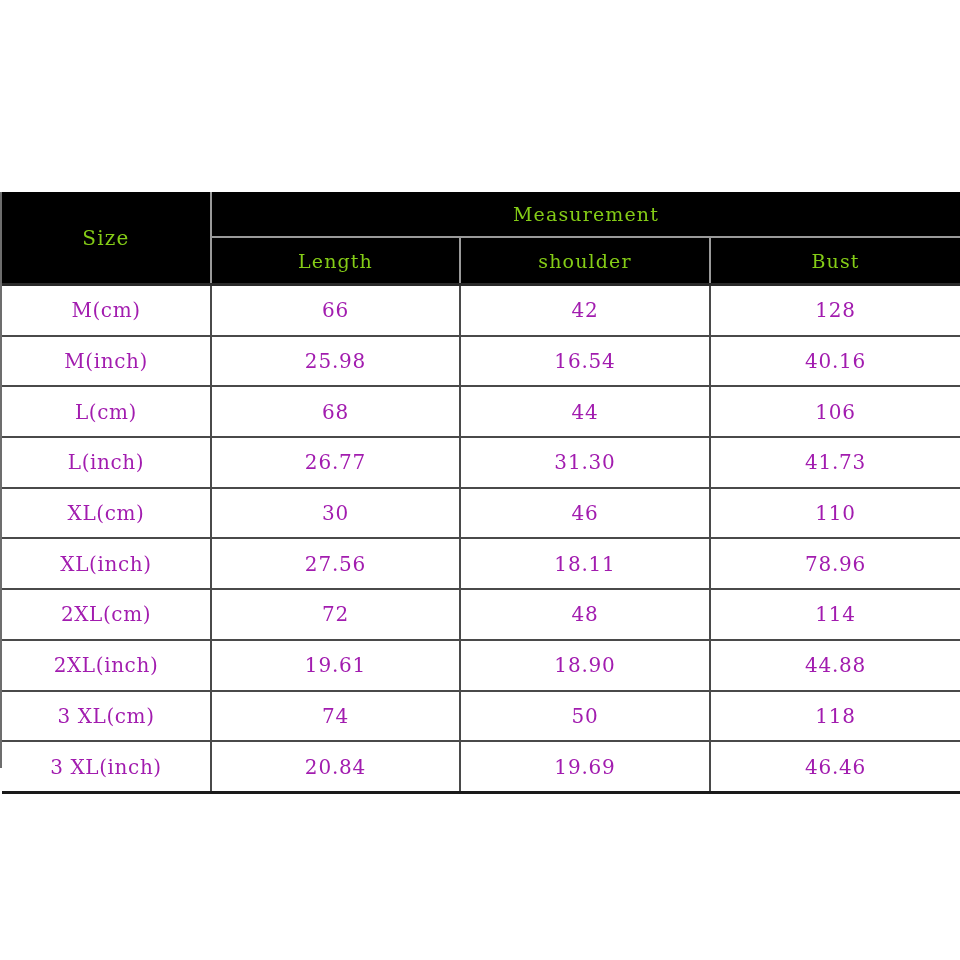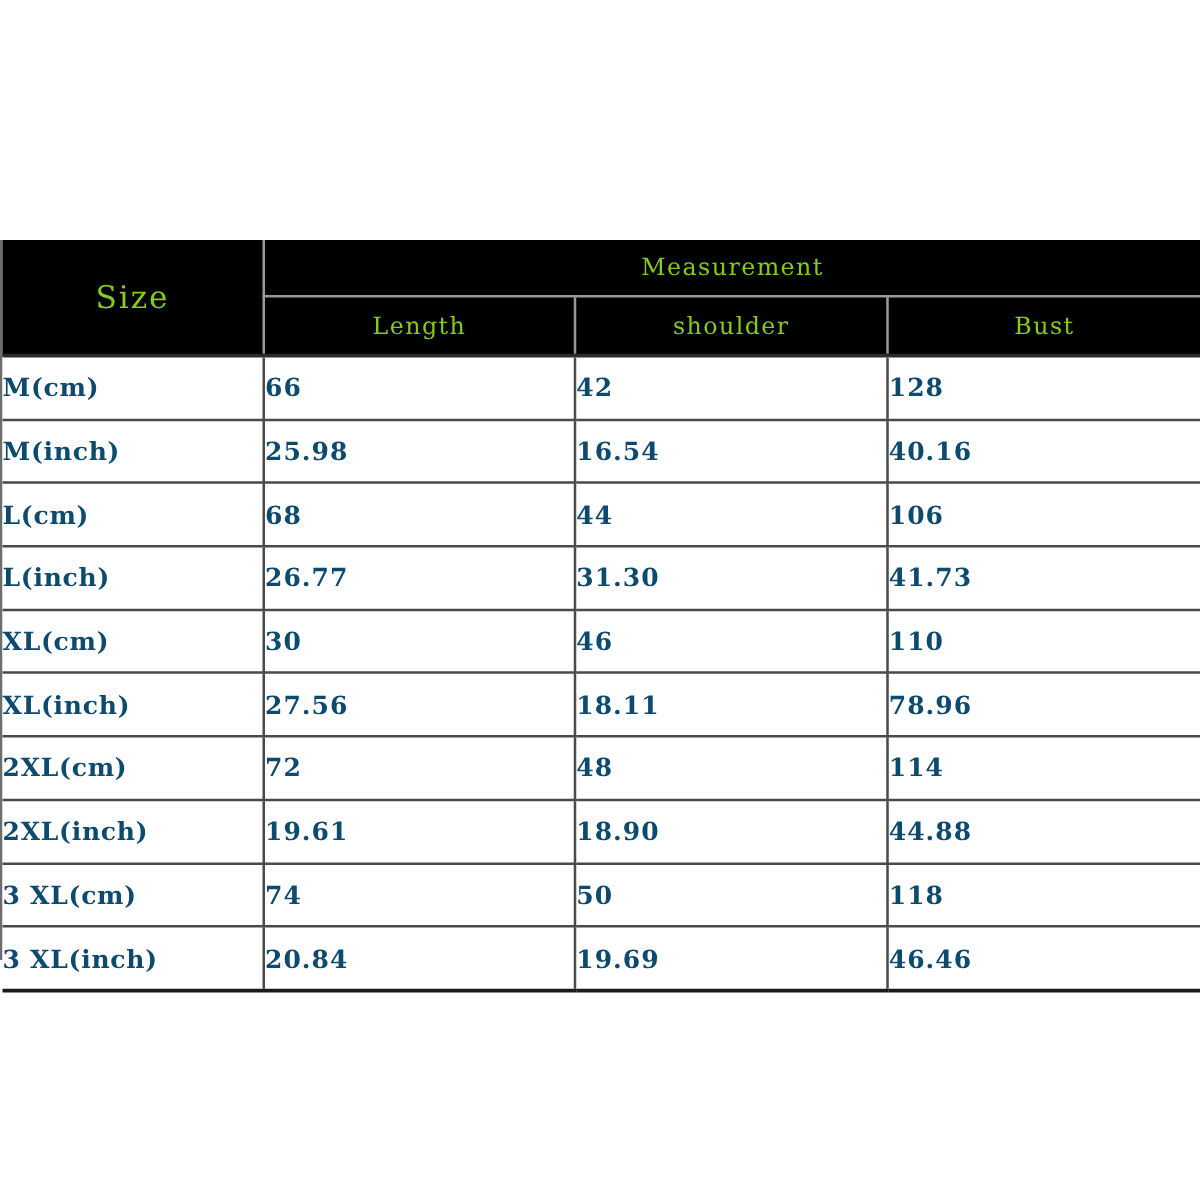--- a/index.html
+++ b/index.html
@@ -50,45 +50,45 @@
     font-weight: normal;
     text-align: center;
     vertical-align: middle;
     letter-spacing: 0.06em;
     font-size: 19px;
     padding: 0;
   }
   th.size-head {
     border-right: 2px solid #9a9a9a;
     border-bottom: 3px solid #2b2b2b;
-    font-size: 25px;
+    font-size: 20px;
   }
   th.measurement-head {
     border-bottom: 2px solid #9a9a9a;
     height: 44px;
     font-size: 19px;
   }
   th.sub-head {
     border-bottom: 3px solid #2b2b2b;
     height: 45px;
   }
   th.sub-head + th.sub-head { border-left: 2px solid #9a9a9a; }
 
   
   tbody td {
     background: #ffffff;
-    color: #0c4a6e;
+    color: #a21caf;
+    text-align: center;
     vertical-align: middle;
     font-size: 20px;
     letter-spacing: 0.04em;
     height: 48.7px;
     padding: 0;
     border-bottom: 2px solid #4a4a4a;
     border-right: 2px solid #4a4a4a;
-    font-weight: bold;
   }
   tbody td.col-bust { border-right: none; }
   tbody tr:last-child td { border-bottom: 3px solid #1a1a1a; }
 
   tbody td.col-size { letter-spacing: 0.03em; }
 
   
   #left-edge {
     position: absolute;
     left: 0;

